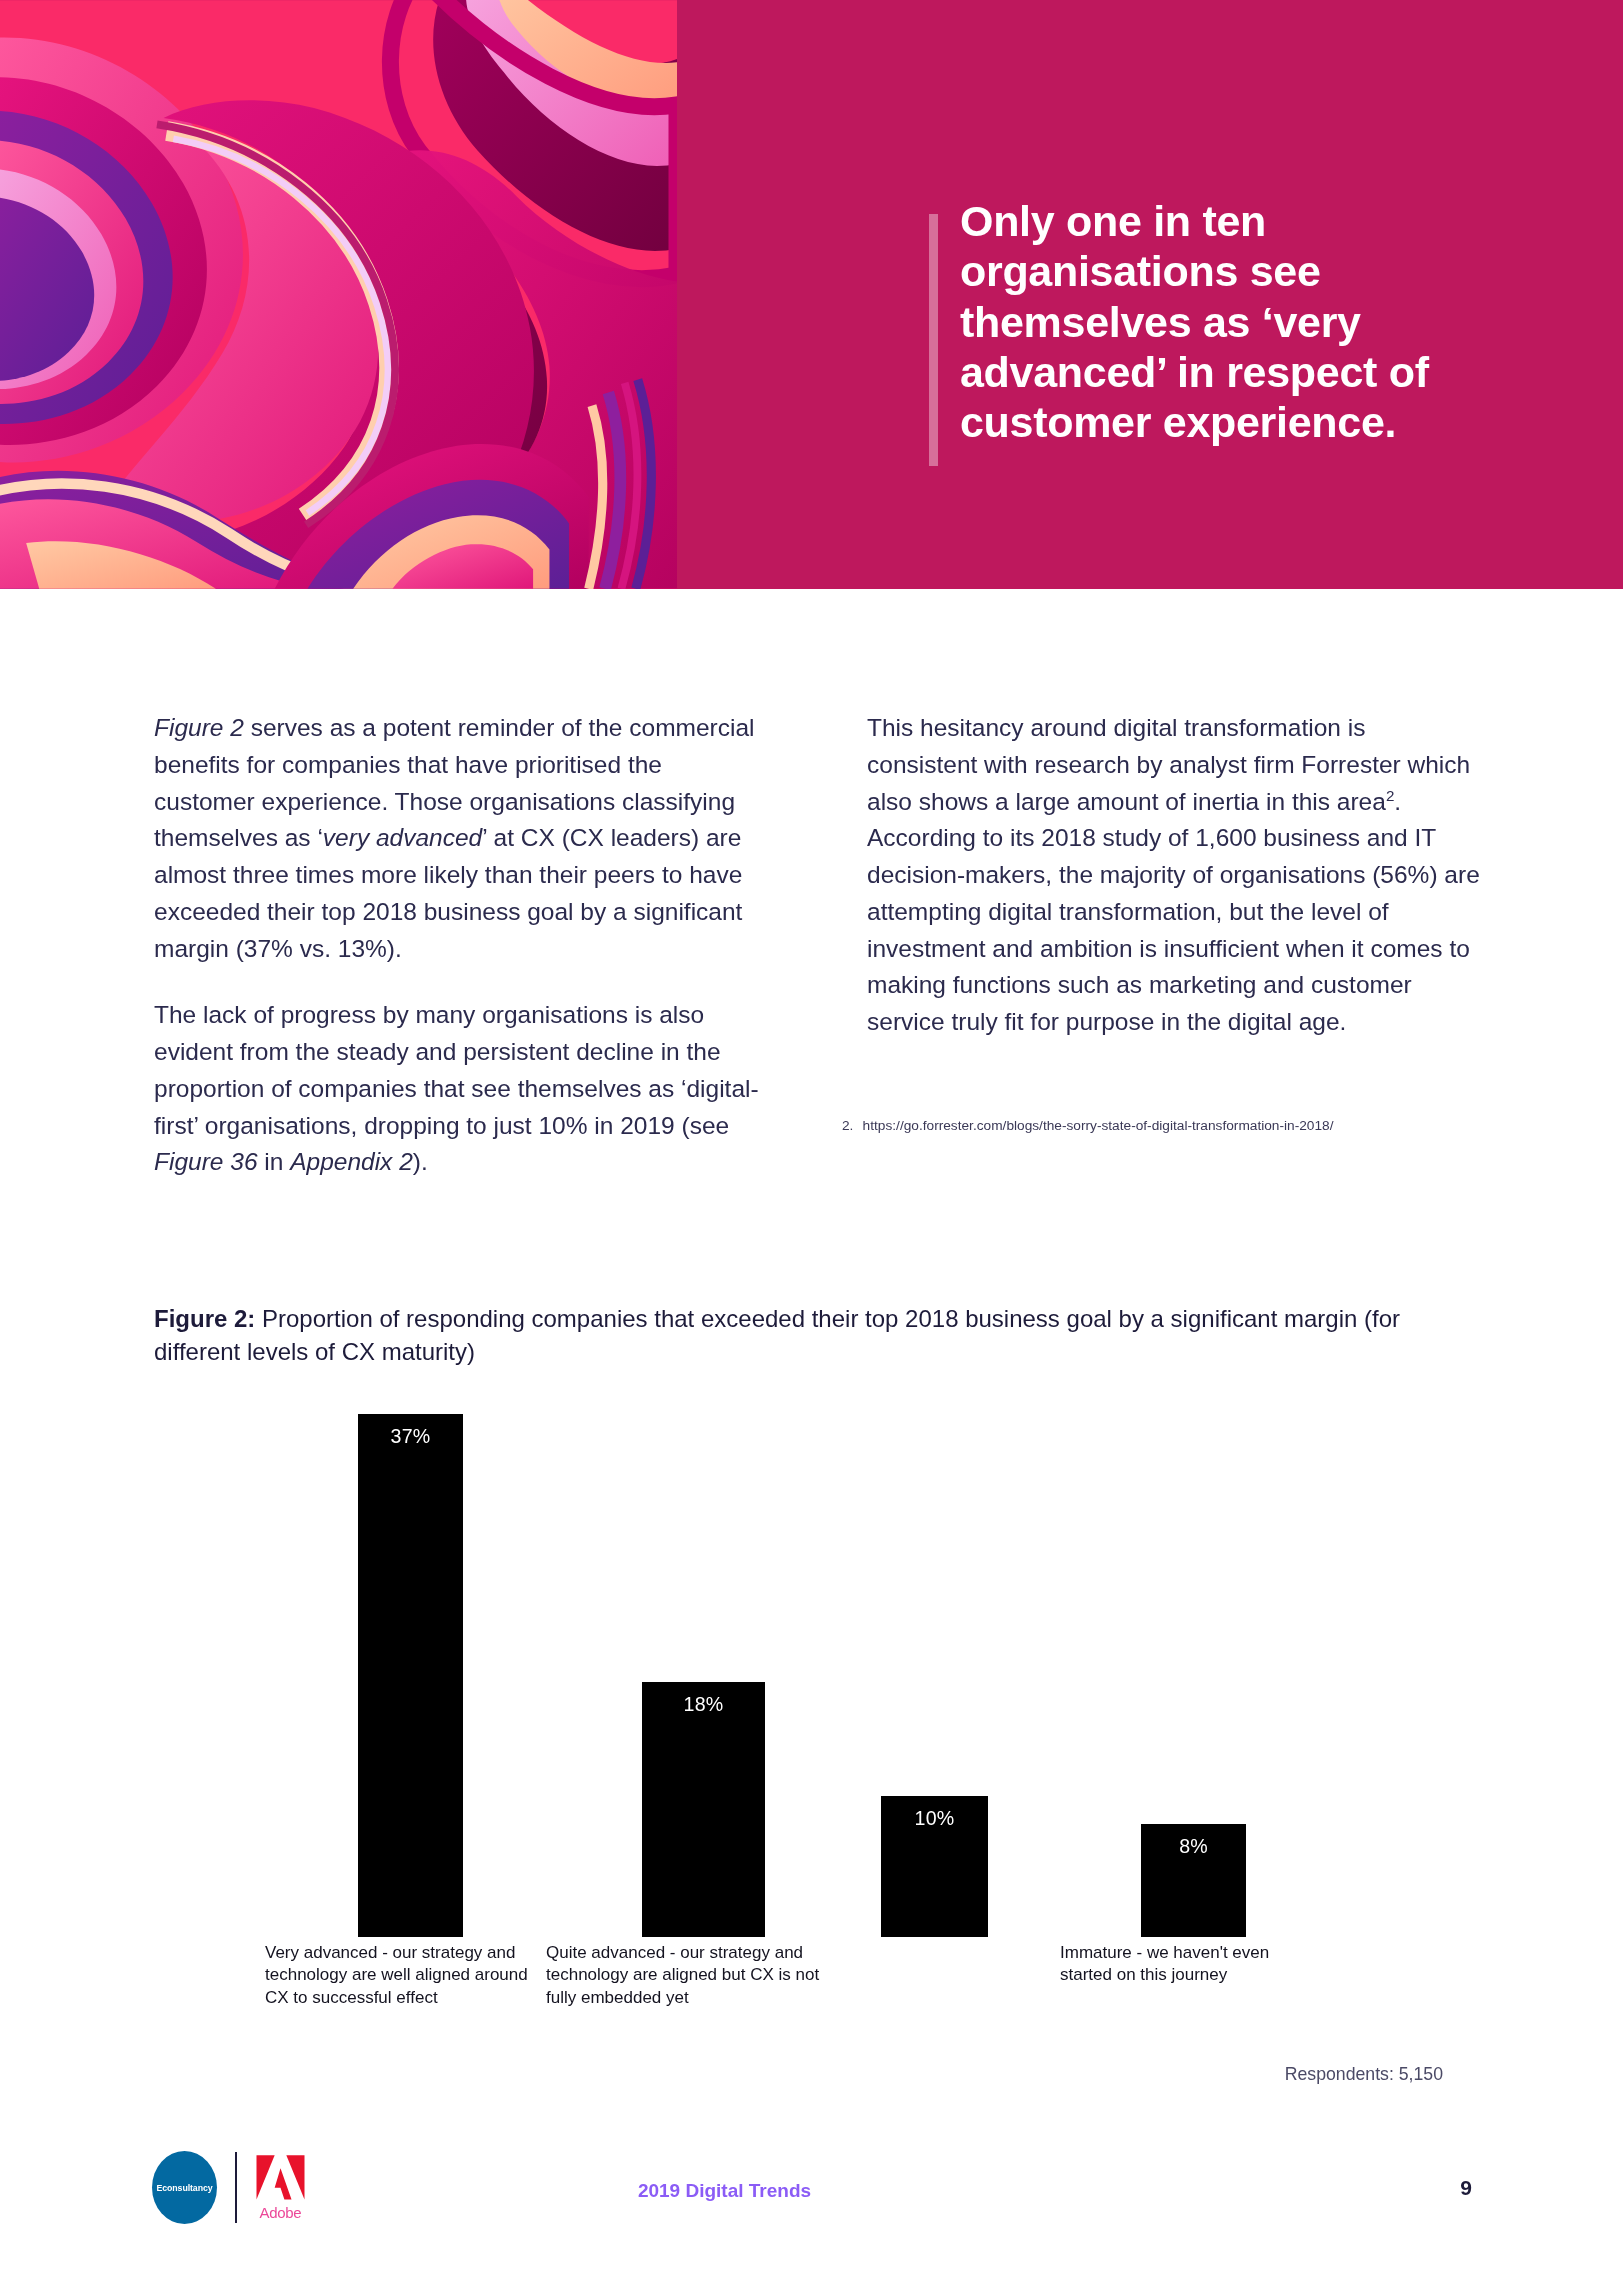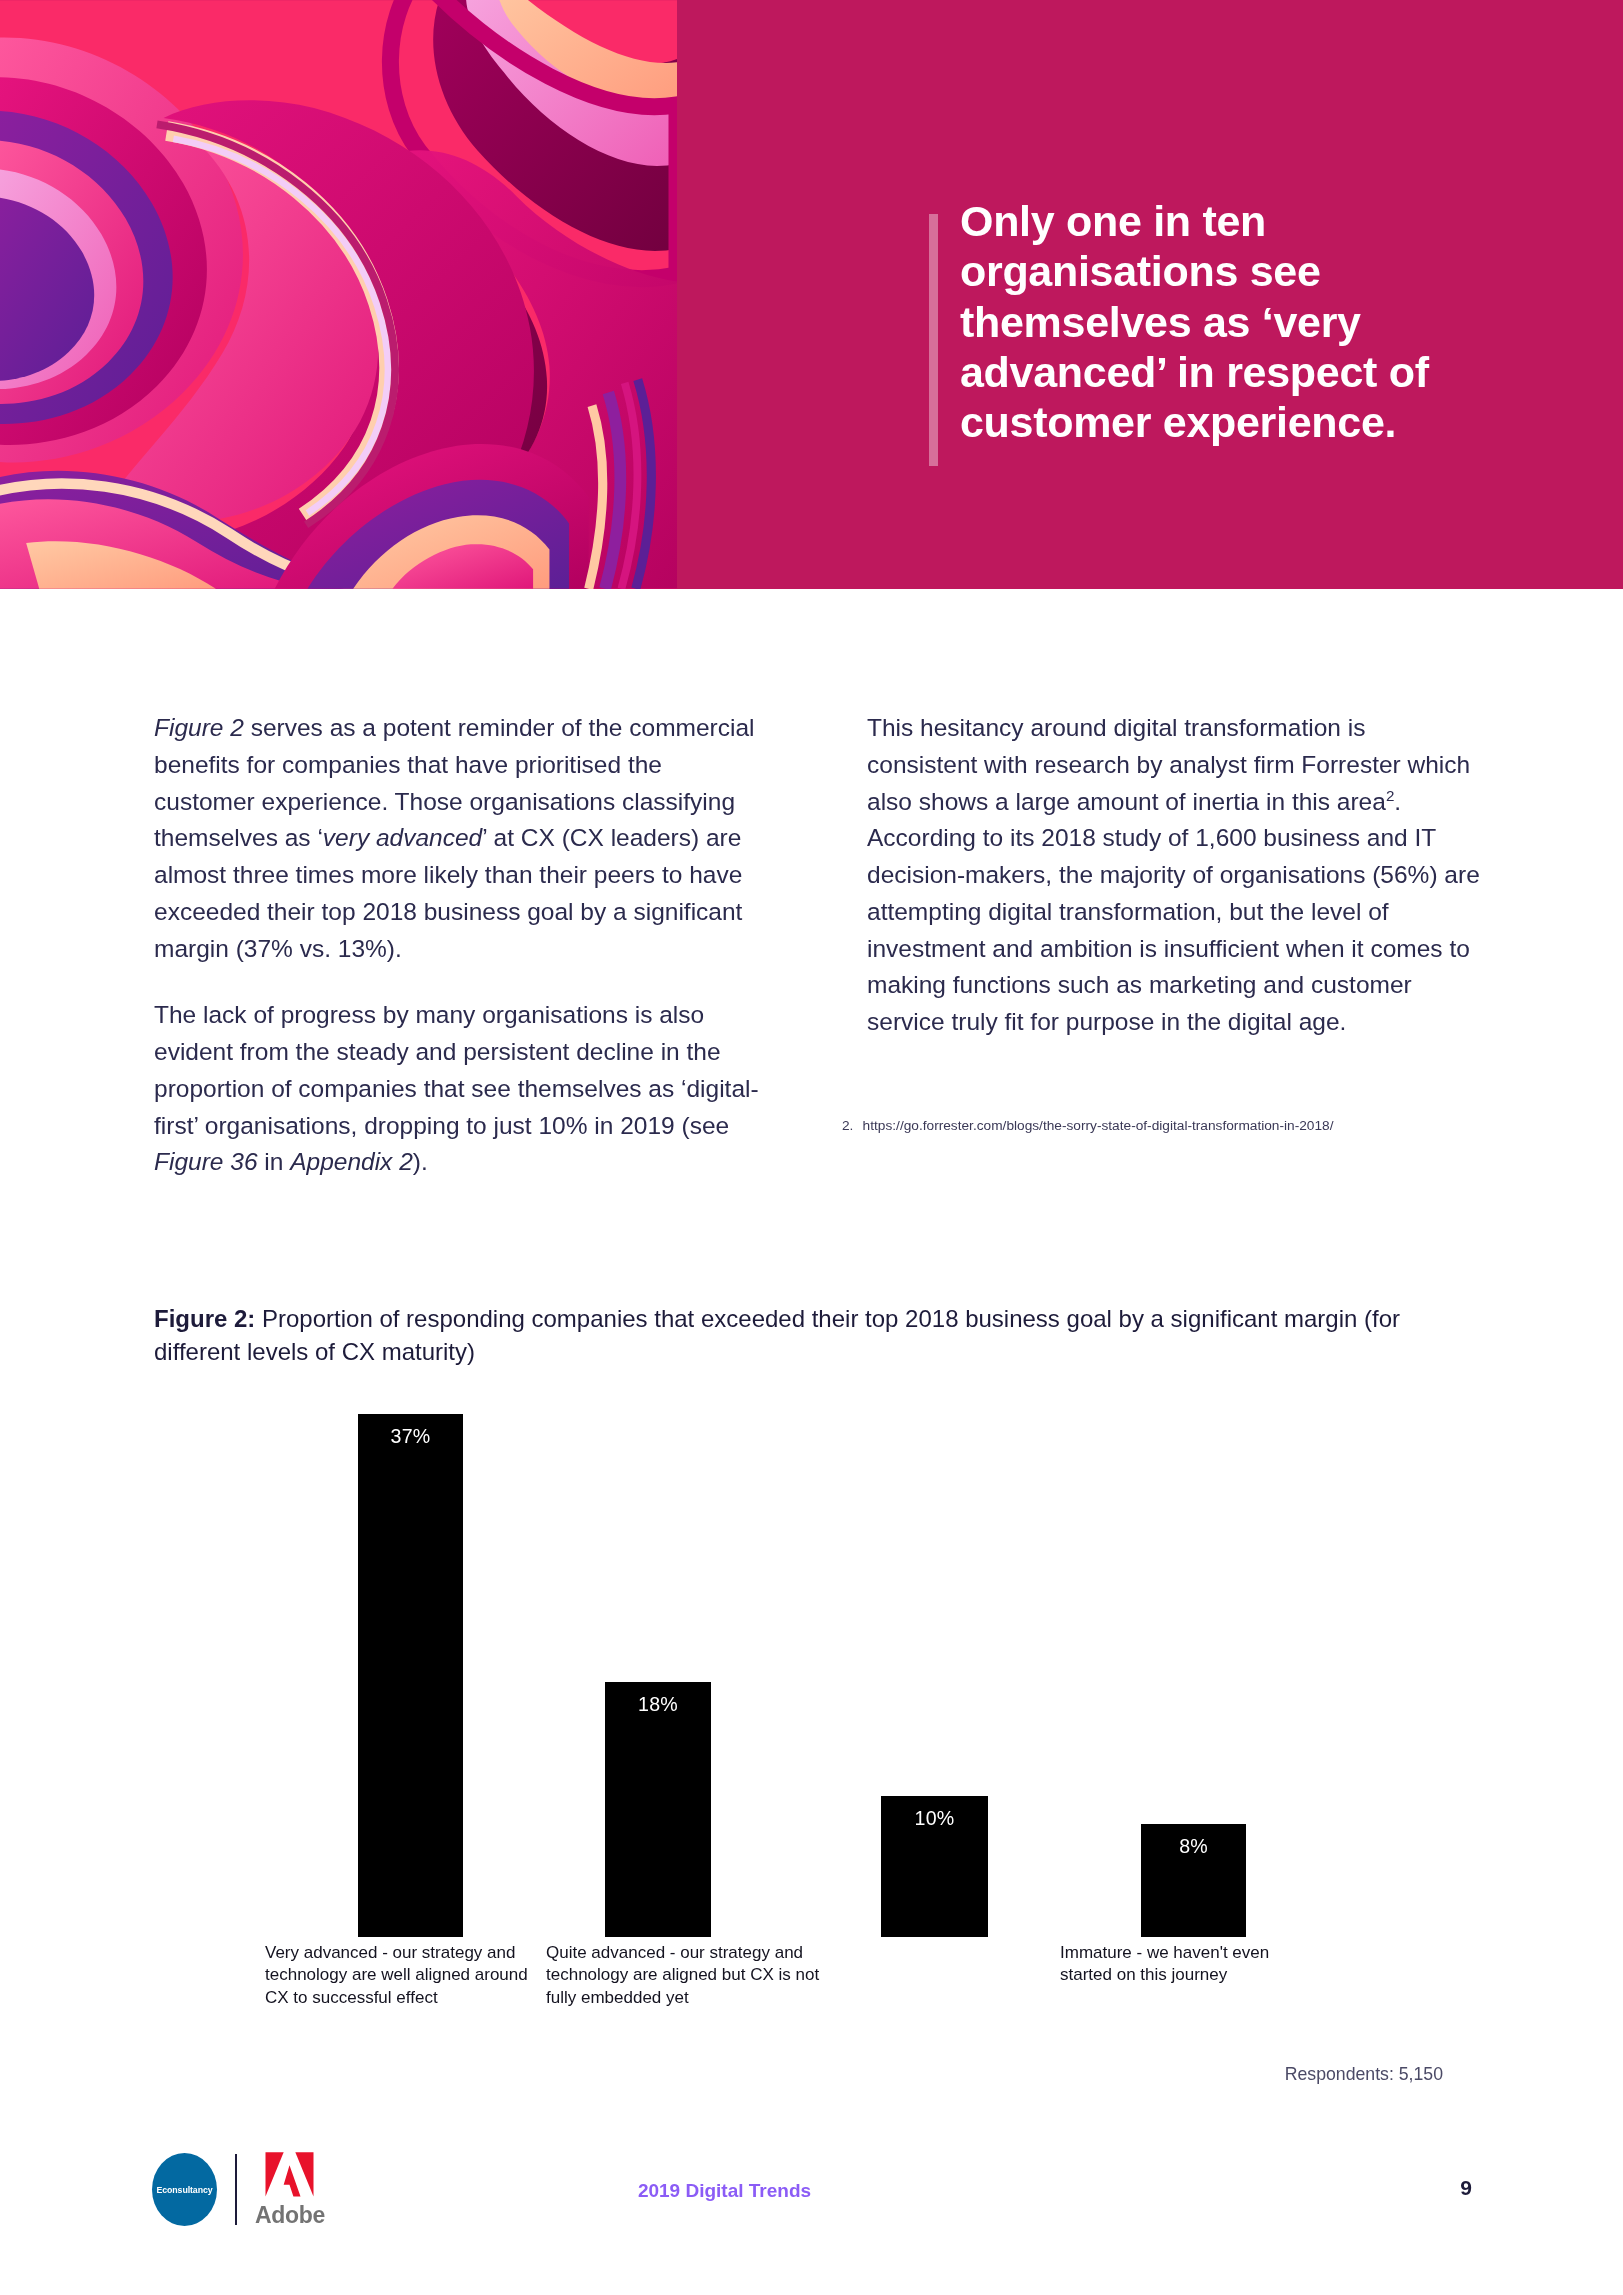--- a/index.html
+++ b/index.html
@@ -125,21 +125,21 @@
     display:flex;align-items:center;justify-content:center;
   }
   .econ-logo span{
     color:#ffffff;font-size:8.8px;font-weight:700;letter-spacing:-0.1px;
   }
   .logo-div{width:1.3px;height:71px;background:#1d1b3a;}
   .adobe-logo{
     display:flex;flex-direction:column;align-items:center;gap:2.6px;
   }
   .adobe-mark{width:51px;height:48px;display:block;}
-  .adobe-word{font-size:23px;font-weight:700;color:#737373;letter-spacing:-0.3px;}
+  .adobe-word{font-size:15px;font-weight:400;color:#ec4899;letter-spacing:-0.3px;}
 
   .footer-title{
     position:absolute;left:0;top:34px;width:1449px;text-align:center;
     font-size:19px;font-weight:700;color:#8b5cf6;
   }
   .page-num{
     position:absolute;right:151px;top:30px;
     font-size:21px;font-weight:700;color:#1d1b3a;
   }
 </style>
@@ -244,21 +244,21 @@
 
 <div class="chart">
   <div class="plot">
 
     <div class="bar-group" style="left:204px;width:105px;">
       <div class="bar" style="height:523px;">
         <span class="bar-value">37%</span>
       </div>
     </div>
 
-    <div class="bar-group" style="left:451px;width:106px;">
+    <div class="bar-group" style="left:488px;width:123px;">
       <div class="bar" style="height:255px;">
         <span class="bar-value">18%</span>
       </div>
     </div>
 
     <div class="bar-group" style="left:727px;width:107px;">
       <div class="bar" style="height:141px;">
         <span class="bar-value">10%</span>
       </div>
     </div>

